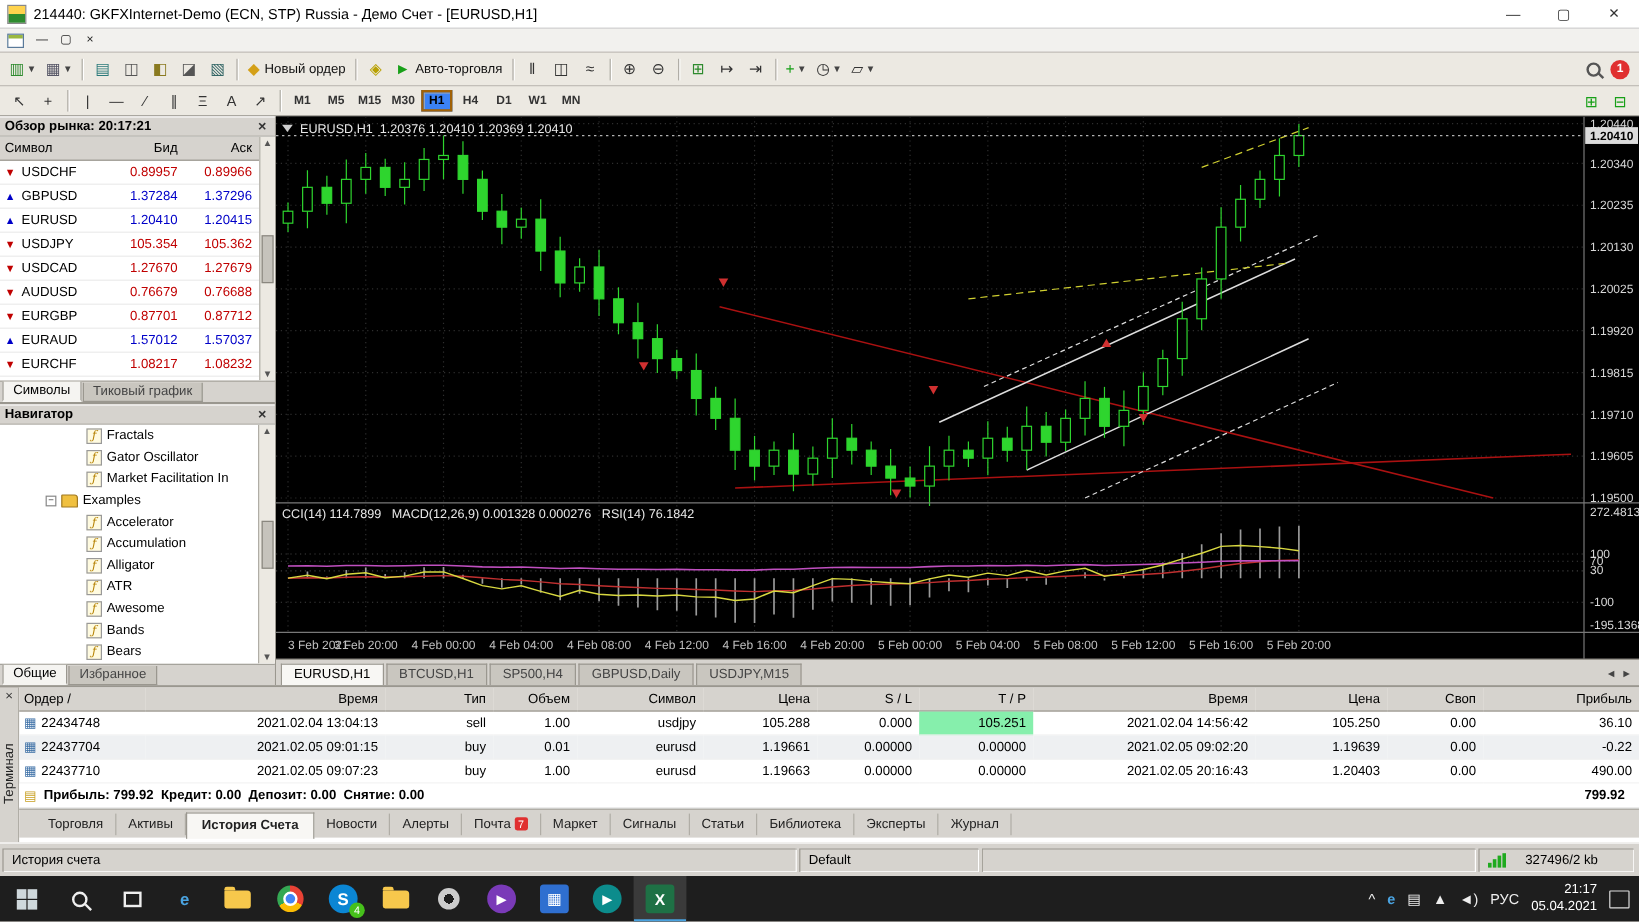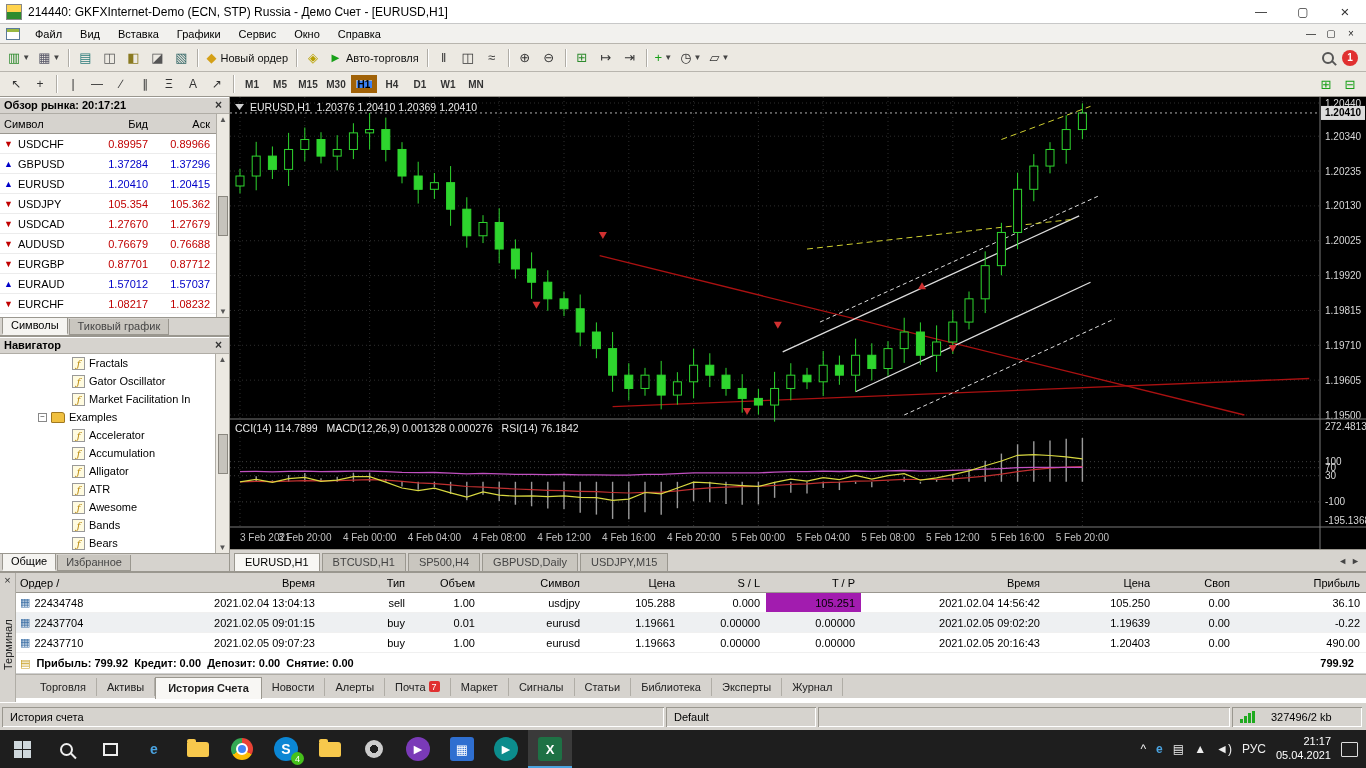--- a/index.html
+++ b/index.html
@@ -21,21 +21,21 @@
 #menu-controls span{width:18px;text-align:center;font-size:10px;color:#222}
 
 #toolbar{height:28px;background:#ece9e2;display:flex;align-items:center;padding:0 4px;border-bottom:1px solid #b8b5ae;flex:0 0 28px}
 #tfbar{height:25px;background:#ece9e2;display:flex;align-items:center;padding:0 4px;border-bottom:1px solid #9a978f;flex:0 0 25px}
 .tbtn{min-width:22px;height:22px;display:flex;align-items:center;justify-content:center;border:1px solid transparent;border-radius:2px;margin:0 1px;padding:0 2px;font-size:13px;background:transparent}
 .tbtn .glyph{line-height:1}
 .tbtn .blabel{font-size:11px;margin-left:4px;color:#111}
 .caret{font-size:8px;color:#444;margin-left:2px}
 .tsep{width:1px;height:18px;background:#b0ada6;margin:0 4px;box-shadow:1px 0 0 #fff}
 .tfbtn{width:26px;height:18px;display:flex;align-items:center;justify-content:center;font-size:10px;font-weight:bold;color:#333;border:1px solid transparent;margin:0 1px}
-.tfbtn.active{background:#3b82f6;border:5px solid #a16207;box-shadow:inset 1px 1px 0 #aaa;color:#000}
+.tfbtn.active{background:#3b82f6;border:2px solid #a16207;box-shadow:inset 1px 1px 0 #aaa;color:#000}
 .tspacer{flex:1}
 .mag{width:12px;height:12px;border:2px solid #555;border-radius:50%;position:relative;margin-right:8px}
 .mag:after{content:"";position:absolute;width:6px;height:2px;background:#555;transform:rotate(45deg);right:-5px;bottom:-2px}
 .notif-badge{width:16px;height:16px;border-radius:50%;background:#e03030;color:#fff;font-size:10px;font-weight:bold;display:flex;align-items:center;justify-content:center;margin-right:4px}
 
 #main{display:flex;flex:0 0 474px;height:474px}
 #leftcol{width:230px;display:flex;flex-direction:column;background:#d6d3ce;border-right:1px solid #9a978f}
 .phead{height:17px;background:#d6d3ce;display:flex;align-items:center;padding:0 4px;font-weight:bold;border-bottom:1px solid #b0ada6;box-shadow:inset 0 1px 0 #fff}
 .phead .ptitle{flex:1;font-weight:bold}
 .pclose{color:#333;font-size:12px;padding:0 3px}
@@ -74,21 +74,21 @@
 #terminal{flex:0 0 131px;display:flex;background:#d6d3ce;border-top:2px solid #9a978f}
 #term-side{width:16px;border-right:1px solid #b0ada6;display:flex;flex-direction:column;align-items:center;background:#d6d3ce}
 #term-close{font-size:11px;color:#333;padding:1px 0}
 #term-side-label{flex:1;writing-mode:vertical-rl;transform:rotate(180deg);display:flex;align-items:center;justify-content:center;font-size:11px;color:#222}
 #term-body{flex:1;display:flex;flex-direction:column;background:#fff}
 #term-grid{display:grid;grid-auto-rows:20px}
 .tcell{display:flex;align-items:center;justify-content:flex-end;padding:0 6px;white-space:nowrap;overflow:hidden;border-bottom:1px solid #f0f0f0}
 .tcell.left{justify-content:flex-start;padding-left:4px;gap:4px}
 .tcell.thead{background:#d6d3ce;border-bottom:1px solid #9a978f;color:#000;font-weight:normal}
 .row-alt{background:#eef0f2}
-.tp-green{background:#a21caf;color:#000}
+.tp-green{background:#86efac;color:#000}
 .doc-icon{color:#3a6ea5;font-size:11px}
 .doc-icon.summary{color:#c8a024}
 #term-summary{height:21px;display:flex;align-items:center;font-weight:bold;background:#fff;border-bottom:1px solid #d0d0d0;padding-left:4px;gap:6px}
 #term-summary .total{margin-left:auto;padding-right:12px}
 #term-tabs{height:24px;background:#d6d3ce;border-top:1px solid #b0ada6;display:flex;align-items:center;padding-left:14px}
 .termtab{padding:3px 10px;color:#222;border-right:1px solid #b0ada6;position:relative;display:flex;align-items:center;gap:3px}
 .termtab.active{background:#f8f7f4;border:1px solid #9a978f;border-bottom:none;font-weight:bold;margin-top:2px;padding:4px 12px 5px}
 .mailbadge{background:#e03030;color:#fff;font-size:9px;min-width:11px;height:11px;border-radius:2px;display:flex;align-items:center;justify-content:center;padding:0 2px}
 
 #statusbar{flex:0 0 28px;background:#d6d3ce;display:flex;align-items:center;border-top:1px solid #fff;padding:2px 2px}
@@ -131,29 +131,20 @@
     <div id="title-text">214440: GKFXInternet-Demo (ECN, STP) Russia - Демо Счет - [EURUSD,H1]</div>
     <div id="title-controls">
       <div class="tctl">—</div>
       <div class="tctl">▢</div>
       <div class="tctl close">×</div>
     </div>
   </div>
 
   <div id="menubar">
     <div id="menu-doc-icon"></div>
-    <div id="menu-items">
-        <div class="menu-item">Файл</div>
-        <div class="menu-item">Вид</div>
-        <div class="menu-item">Вставка</div>
-        <div class="menu-item">Графики</div>
-        <div class="menu-item">Сервис</div>
-        <div class="menu-item">Окно</div>
-        <div class="menu-item">Справка</div>
-      </div>
     <div id="menu-controls">
       <span>—</span>
       <span>▢</span>
       <span>×</span>
     </div>
   </div>
 
   <div id="toolbar">
       <div class="tbtn">
         <span class="glyph" style="color: rgb(46, 139, 46);">▥</span>

